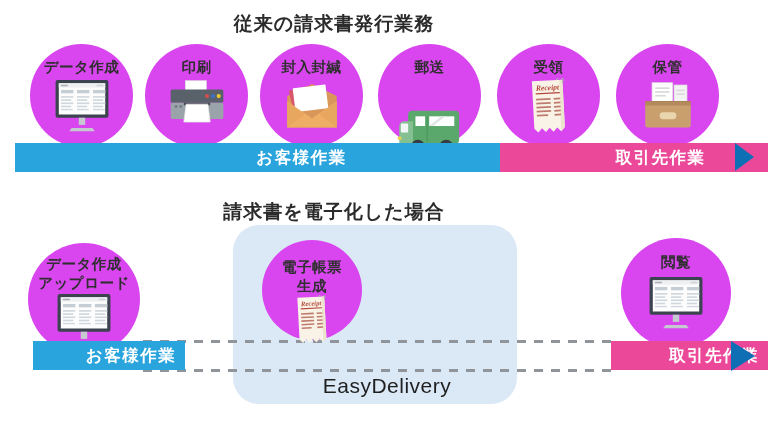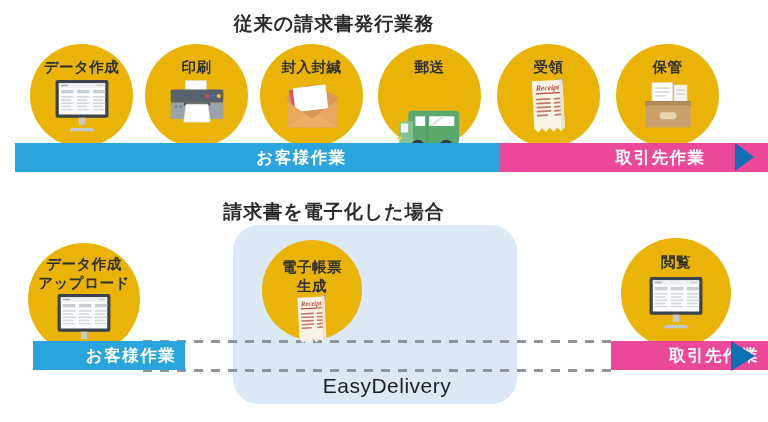--- a/index.html
+++ b/index.html
@@ -5,21 +5,21 @@
   html,body{margin:0;padding:0;background:#fff;}
   .stage{
     position:relative;width:768px;height:422px;overflow:hidden;background:#ffffff;
     font-family:"Liberation Sans","DejaVu Sans",sans-serif;color:#2d2d2d;
   }
   .section-title{
     position:absolute;left:0;width:668px;text-align:center;
     font-size:19px;font-weight:600;letter-spacing:1px;color:#2b2b2b;z-index:6;
   }
   .step-circle{
-    position:absolute;border-radius:50%;background:#eab308;z-index:3;
+    position:absolute;border-radius:50%;background:#d946ef;z-index:3;
     display:flex;flex-direction:column;align-items:center;
   }
   .step-label{
     font-size:14.5px;font-weight:600;color:#2f2f2f;text-align:center;
     line-height:1.28;white-space:pre-line;letter-spacing:.5px;
   }
   .bar{
     position:absolute;height:29px;z-index:4;display:flex;align-items:center;justify-content:center;
   }
   .bar-light{background:#29a4dd;padding-left:44px;}

